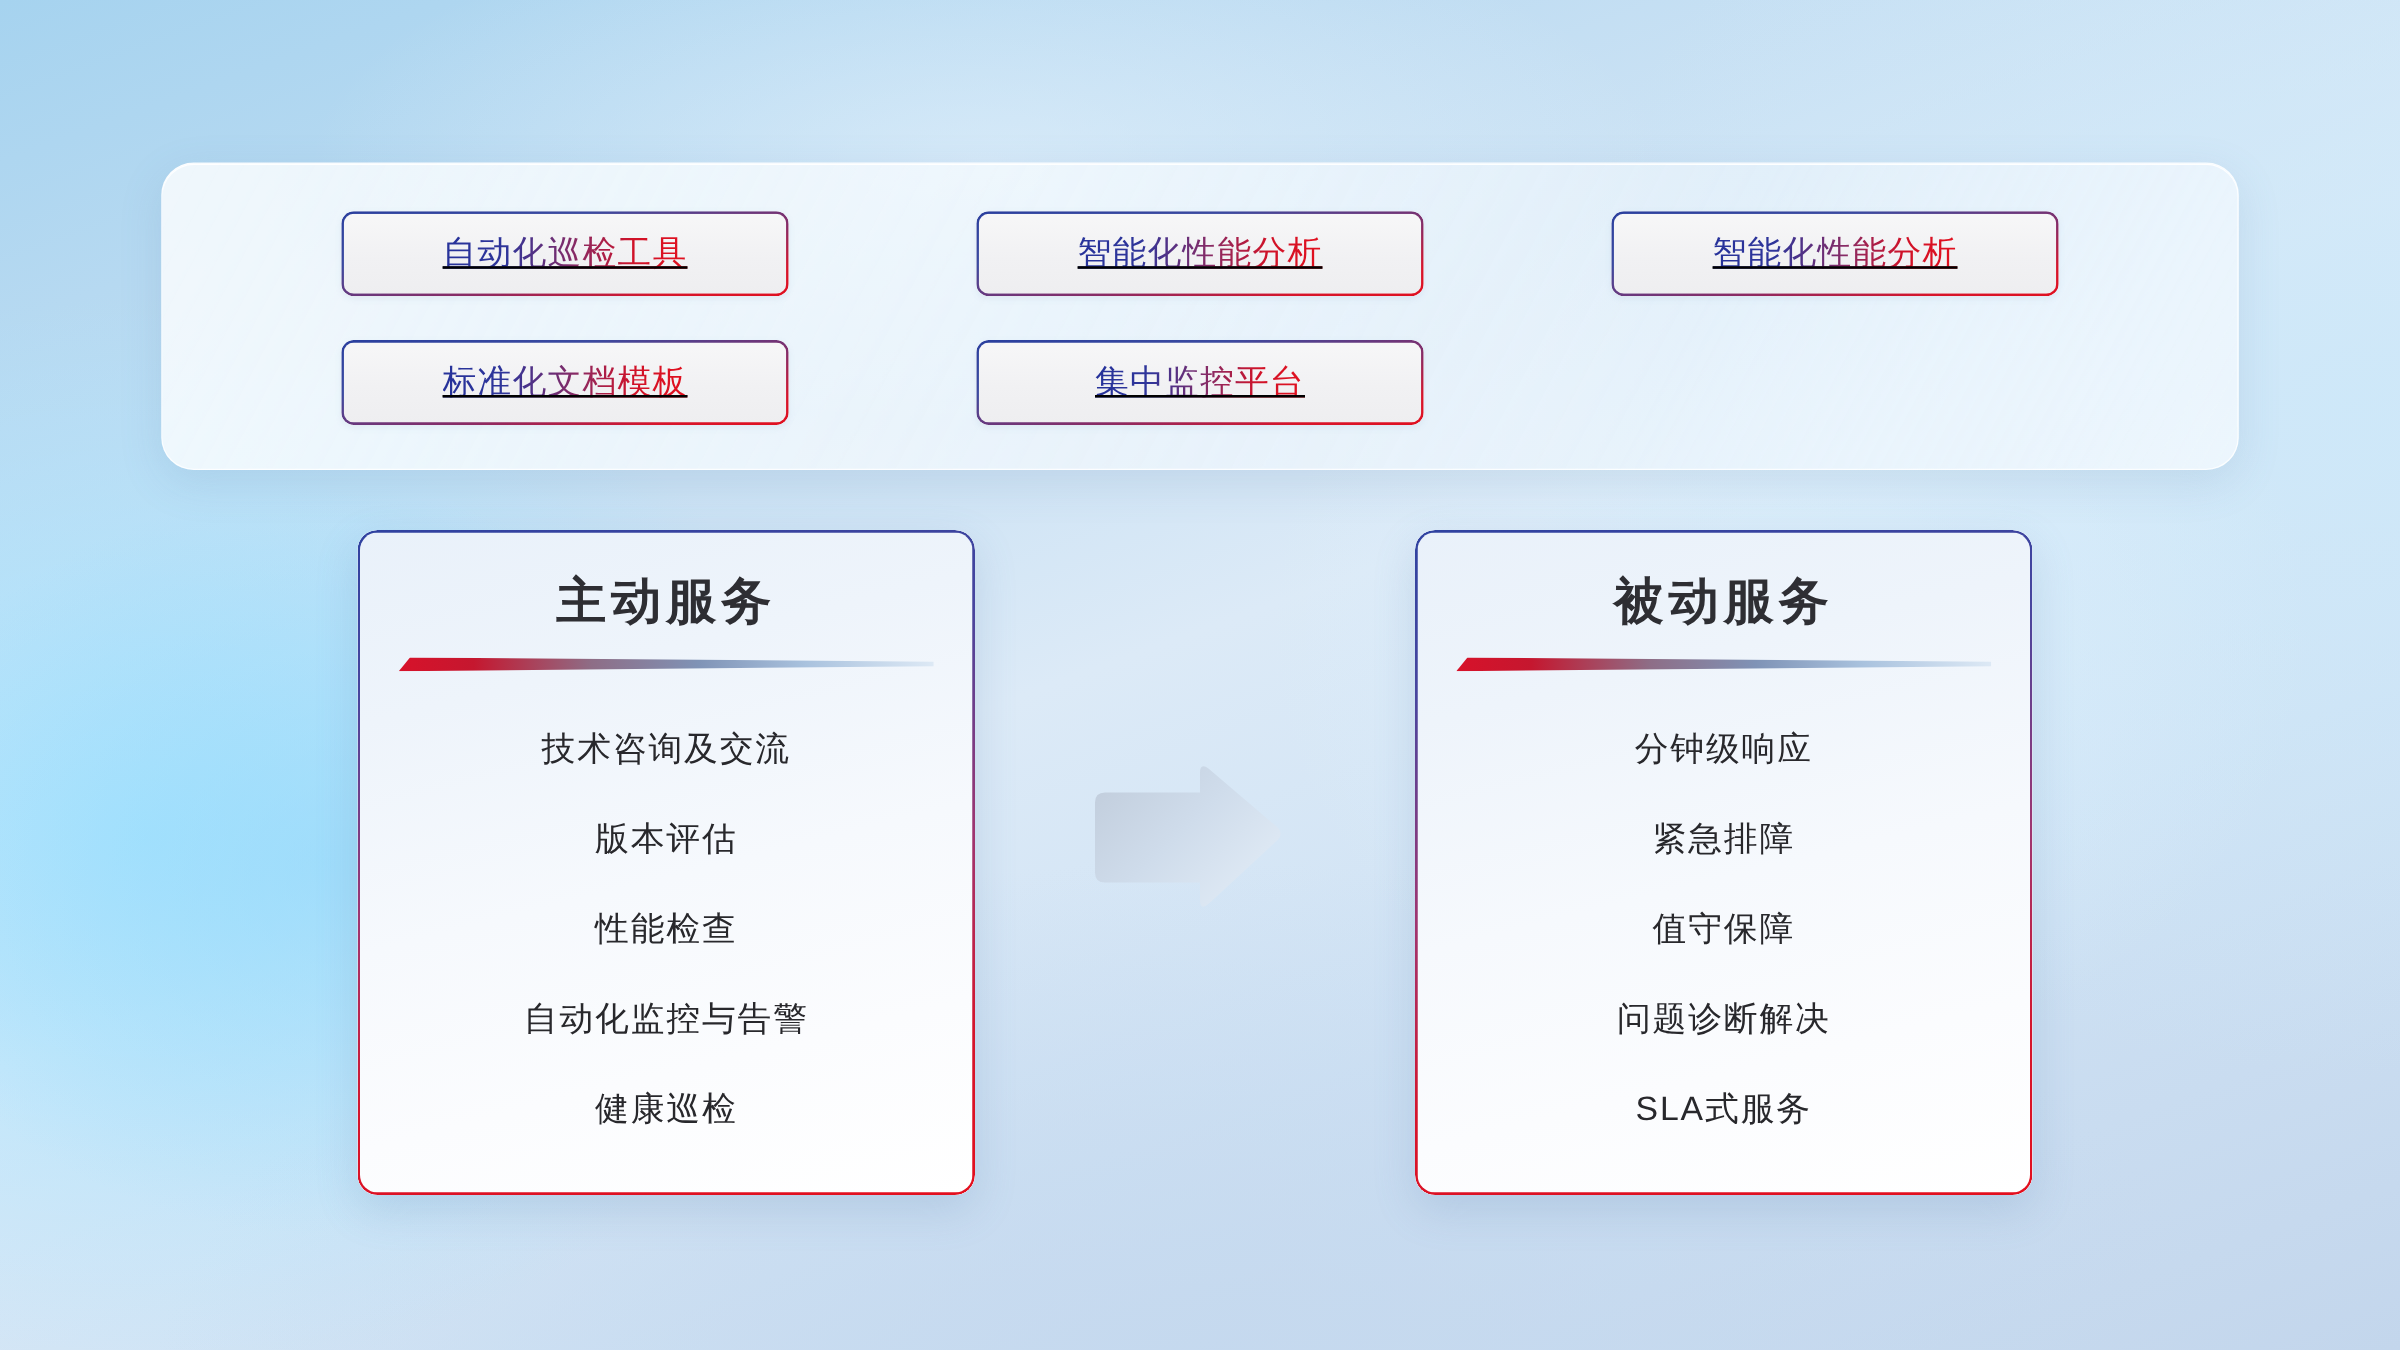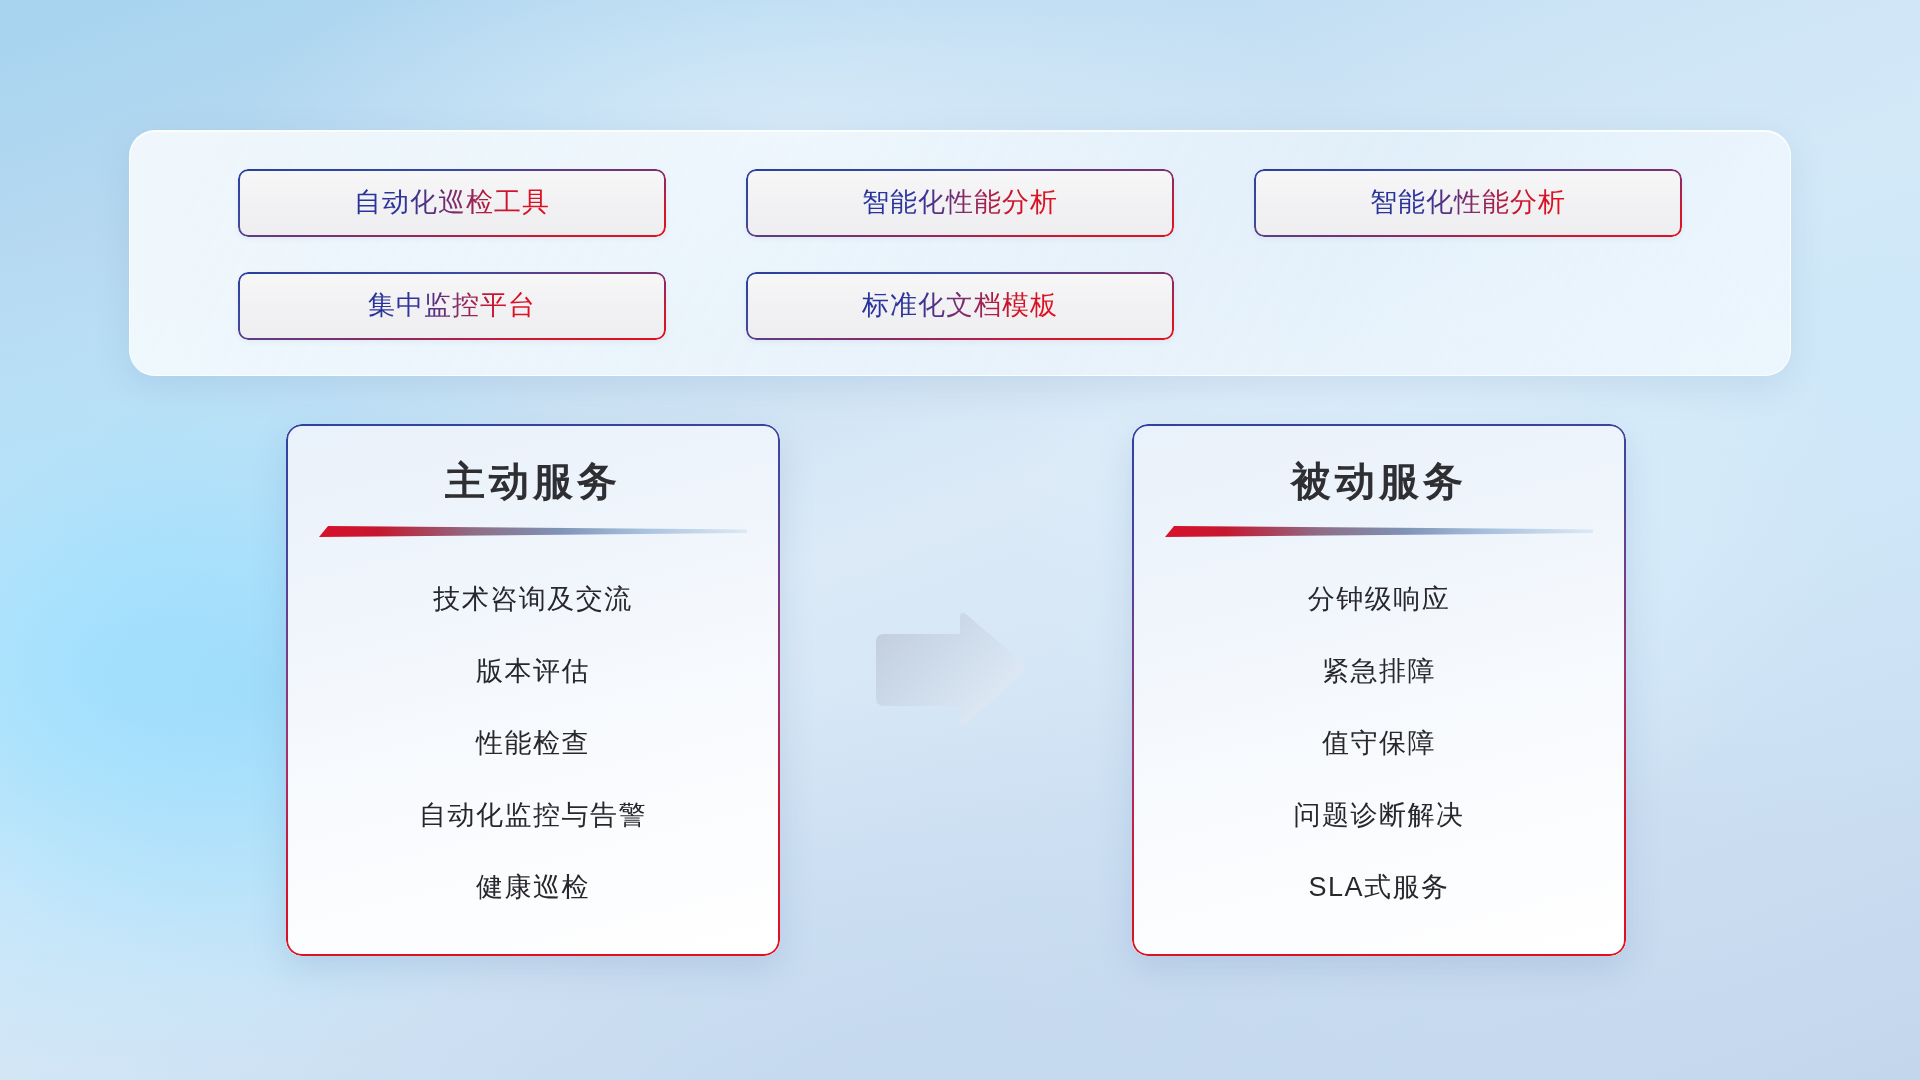--- a/index.html
+++ b/index.html
@@ -73,29 +73,30 @@
     box-sizing: border-box;
     padding: 0 68px;
   }
   .cap-cell {
     display: flex;
     align-items: center;
     justify-content: center;
   }
   .cap-chip {
     position: relative;
-    width: 428px;
+    width: 358px;
     height: 68px;
     border-radius: 10px;
     background: linear-gradient(180deg, #f7f7f8 0%, #f1f1f3 55%, #eeeef0 100%);
     display: flex;
     align-items: center;
     justify-content: center;
     box-sizing: border-box;
     box-shadow: 0 2px 5px rgba(120,145,175,0.10);
+    text-decoration: underline;
   }
   
   .cap-chip::before {
     content: "";
     position: absolute;
     inset: 0;
     border-radius: 10px;
     padding: 2px;
     background: linear-gradient(168deg, #2a3f9e 0%, #3b4aa0 30%, #8b2a63 62%, #d7152b 84%, #e01020 100%);
     -webkit-mask: linear-gradient(#000 0 0) content-box, linear-gradient(#000 0 0);
@@ -233,27 +234,27 @@
     </div>
 
     <div class="cap-cell">
       <div class="cap-chip">
         <span class="cap-chip-label">智能化性能分析</span>
       </div>
     </div>
 
     <div class="cap-cell">
       <div class="cap-chip">
+        <span class="cap-chip-label">标准化文档模板</span>
+      </div>
+    </div>
+
+    <div class="cap-cell">
+      <div class="cap-chip">
         <span class="cap-chip-label">集中监控平台</span>
-      </div>
-    </div>
-
-    <div class="cap-cell">
-      <div class="cap-chip">
-        <span class="cap-chip-label">标准化文档模板</span>
       </div>
     </div>
 
   </div>
 </section>
 
 <section class="service-card" id="service-card-active">
   <div class="card-inner">
     <h2 class="card-title">主动服务</h2>
 

